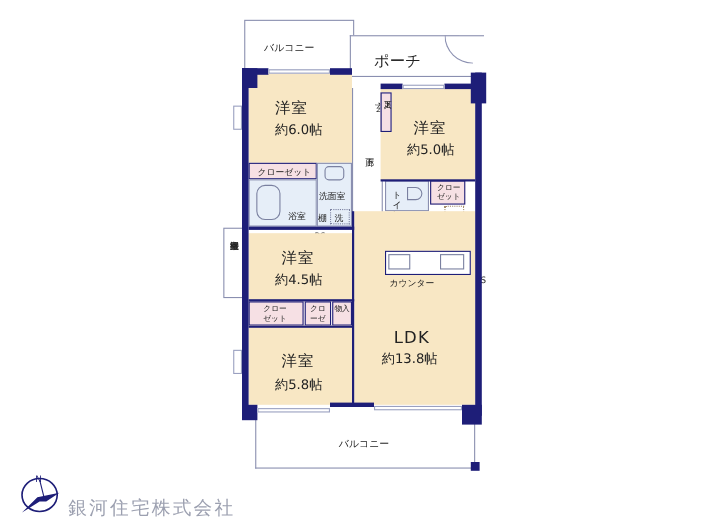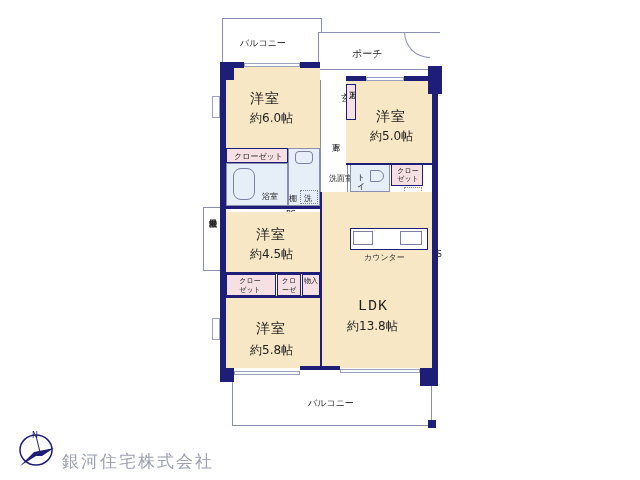--- a/index.html
+++ b/index.html
@@ -5,36 +5,36 @@
   html,body{margin:0;padding:0;background:#ffffff;}
   body{width:640px;height:480px;position:relative;overflow:hidden;font-family:"DejaVu Sans",sans-serif;}
   .abs{position:absolute;}
   .wall{position:absolute;background:#1e1e78;}
   .room{position:absolute;background:#f8e7c4;}
   .wet{position:absolute;background:#e6eef8;}
   .hall{position:absolute;background:#ffffff;}
   .closet{position:absolute;background:#f6e0e4;border:1px solid #1e1e78;box-sizing:border-box;}
   .outline{position:absolute;border:1px solid #8a8fb0;box-sizing:border-box;background:#fff;}
   .label{position:absolute;color:#222;text-align:center;white-space:nowrap;}
-  .rname{font-size:14px;letter-spacing:1px;font-family:Liberation Mono, monospace;}
+  .rname{font-size:14px;letter-spacing:1px;}
   .rsize{font-size:12px;}
   .small{font-size:8px;color:#222;}
   .vtext{writing-mode:vertical-rl;font-size:8px;color:#222;letter-spacing:0;}
   .win{position:absolute;background:#fff;border:1px solid #9aa0c0;box-sizing:border-box;}
   .logo-text{position:absolute;color:#9ca0b0;font-size:17px;letter-spacing:2px;}
   .door{position:absolute;border:1px solid #8a8fb0;box-sizing:border-box;}
 </style>
 </head>
 <body>
 
 <div class="outline" style="left:222px;top:18px;width:100px;height:46px;"></div>
 <div class="label small" style="left:240px;top:37px;font-size:9px;">バルコニー</div>
 
 <div class="outline" style="left:318px;top:32px;width:122px;height:38px;border-right:none;"></div>
-<div class="label small" style="left:352px;top:47px;font-size:10px;text-align:center;">ポーチ</div>
+<div class="label small" style="left:340px;top:47px;font-size:14px;text-align:center;">ポーチ</div>
 <div class="door" style="left:404px;top:32px;width:26px;height:26px;border-radius:0 0 0 26px;border-top:none;border-right:none;"></div>
 
 <div class="room" style="left:226px;top:66px;width:94px;height:82px;"></div>
 <div class="label rname" style="left:250px;top:90px;">洋室</div>
 <div class="label rsize" style="left:250px;top:110px;">約6.0帖</div>
 
 <div class="hall" style="left:320px;top:80px;width:26px;height:130px;border-left:1px solid #8a8fb0;border-right:1px solid #8a8fb0;"></div>
 <div class="label small" style="left:341px;top:92px;font-size:9px;">玄関</div>
 <div class="closet" style="left:346px;top:84px;width:10px;height:36px;"></div>
 <div class="abs vtext" style="left:347px;top:86px;font-size:7px;">下足入</div>
@@ -47,21 +47,21 @@
 <div class="label rsize" style="left:370px;top:128px;">約5.0帖</div>
 
 <div class="closet" style="left:226px;top:148px;width:62px;height:15px;"></div>
 <div class="label small" style="left:234px;top:151px;">クローゼット</div>
 
 <div class="wet" style="left:226px;top:163px;width:62px;height:43px;border:1px solid #8a8fb0;box-sizing:border-box;"></div>
 <div class="abs" style="left:233px;top:168px;width:22px;height:32px;border:1px solid #7a80a0;border-radius:8px;box-sizing:border-box;"></div>
 <div class="label small" style="left:262px;top:191px;">浴室</div>
 <div class="wet" style="left:288px;top:148px;width:32px;height:58px;border:1px solid #8a8fb0;box-sizing:border-box;"></div>
 <div class="abs" style="left:295px;top:151px;width:18px;height:13px;border:1px solid #7a80a0;border-radius:4px;box-sizing:border-box;"></div>
-<div class="label small" style="left:290px;top:173px;margin-left:39px;">洗面室</div>
+<div class="label small" style="left:290px;top:173px;">洗面室</div>
 <div class="label small" style="left:289px;top:193px;">棚</div>
 <div class="abs" style="left:300px;top:190px;width:18px;height:14px;border:1px dotted #7a80a0;box-sizing:border-box;"></div>
 <div class="label small" style="left:304px;top:193px;">洗</div>
 <div class="label small" style="left:286px;top:210px;">PS</div>
 
 <div class="wet" style="left:350px;top:164px;width:40px;height:28px;border:1px solid #8a8fb0;box-sizing:border-box;"></div>
 <div class="abs vtext" style="left:354px;top:168px;">トイレ</div>
 <div class="abs" style="left:370px;top:170px;width:14px;height:12px;border:1px solid #7a80a0;border-radius:0 8px 8px 0;box-sizing:border-box;"></div>
 <div class="closet" style="left:391px;top:164px;width:32px;height:22px;"></div>
 <div class="label small" style="left:396px;top:167px;font-size:7px;white-space:normal;width:24px;line-height:8px;">クローゼット</div>
@@ -73,21 +73,21 @@
 <div class="abs vtext" style="left:206px;top:213px;">室外機置場</div>
 
 <div class="room" style="left:226px;top:212px;width:94px;height:62px;"></div>
 <div class="label rname" style="left:256px;top:226px;">洋室</div>
 <div class="label rsize" style="left:250px;top:246px;">約4.5帖</div>
 
 <div class="room" style="left:322px;top:192px;width:110px;height:176px;"></div>
 <div class="abs" style="left:350px;top:228px;width:78px;height:22px;background:#fff;border:1px solid #1e1e78;box-sizing:border-box;"></div>
 <div class="abs" style="left:353px;top:231px;width:20px;height:14px;border:1px solid #7a80a0;box-sizing:border-box;"></div>
 <div class="abs" style="left:400px;top:231px;width:22px;height:14px;border:1px solid #7a80a0;box-sizing:border-box;"></div>
-<div class="label small" style="left:364px;top:252px;text-align:center;">カウンター</div>
+<div class="label small" style="left:354px;top:252px;text-align:center;">カウンター</div>
 <div class="label small" style="left:432px;top:250px;">PS</div>
 <div class="label rname" style="left:358px;top:298px;font-size:15px;">LDK</div>
 <div class="label rsize" style="left:347px;top:318px;">約13.8帖</div>
 
 <div class="closet" style="left:226px;top:274px;width:50px;height:22px;"></div>
 <div class="label small" style="left:236px;top:277px;font-size:7px;white-space:normal;width:28px;line-height:9px;">クローゼット</div>
 <div class="closet" style="left:277px;top:274px;width:24px;height:22px;"></div>
 <div class="label small" style="left:279px;top:277px;font-size:7px;white-space:normal;width:20px;line-height:9px;">クローゼット</div>
 <div class="closet" style="left:302px;top:274px;width:18px;height:22px;"></div>
 <div class="label small" style="left:304px;top:277px;font-size:7px;white-space:normal;width:14px;line-height:9px;">物入</div>

